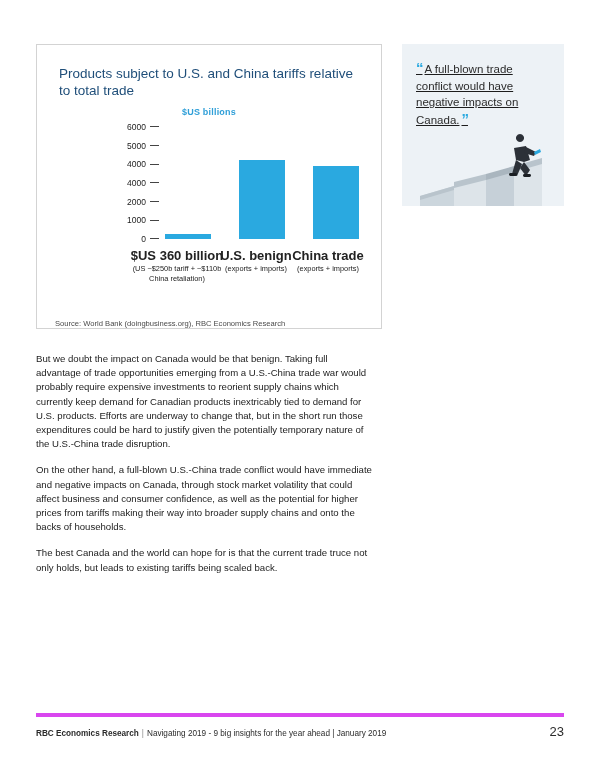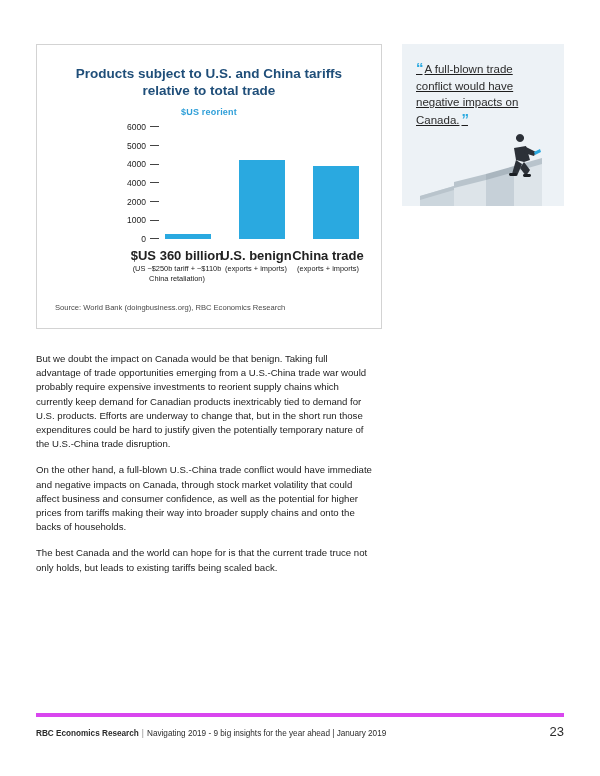--- a/index.html
+++ b/index.html
@@ -37,23 +37,22 @@
     position: absolute;
     left: 0;
     top: 0;
     width: 346px;
     height: 285px;
     border: 1px solid #d3d3d3;
     box-sizing: border-box;
     background: #fff;
   }
   .chart-title {
-    text-align: center;
     color: #1f4e79;
-    font-weight: bold;
+    font-weight: normal;
     font-size: 13.5px;
     line-height: 17px;
     margin: 20px 22px 0 22px;
   }
   .chart-subtitle {
     text-align: center;
     color: #2f9fd8;
     font-size: 9px;
     font-weight: bold;
     margin-top: 8px;
@@ -125,21 +124,21 @@
     display: block;
     margin-bottom: 4px;
   }
   .x-label.l1 { left: 92px;  width: 96px; }
   .x-label.l2 { left: 178px; width: 82px; }
   .x-label.l3 { left: 250px; width: 82px; }
 
   .source {
     position: absolute;
     left: 18px;
-    bottom: 16px;
+    bottom: 0;
     font-size: 7.6px;
     color: #4a4a4a;
   }
 
   
   .quote-card {
     position: absolute;
     right: 0;
     top: 0;
     width: 162px;
@@ -211,21 +210,21 @@
 </head>
 <body>
 
 <div class="page">
 
   <div class="top-row">
 
     <div class="chart-card">
 
       <div class="chart-title">Products subject to U.S. and China tariffs relative to total trade</div>
-      <div class="chart-subtitle">$US reorient</div>
+      <div class="chart-subtitle">$US billions</div>
 
       <div class="plot-area">
 
         <div class="y-axis">
           <div class="y-tick" style="top:112px;"><span>0</span><span class="dash"></span></div>
           <div class="y-tick" style="top:93.3px;"><span>1000</span><span class="dash"></span></div>
           <div class="y-tick" style="top:74.7px;"><span>2000</span><span class="dash"></span></div>
           <div class="y-tick" style="top:56px;"><span>4000</span><span class="dash"></span></div>
           <div class="y-tick" style="top:37.3px;"><span>4000</span><span class="dash"></span></div>
           <div class="y-tick" style="top:18.7px;"><span>5000</span><span class="dash"></span></div>

